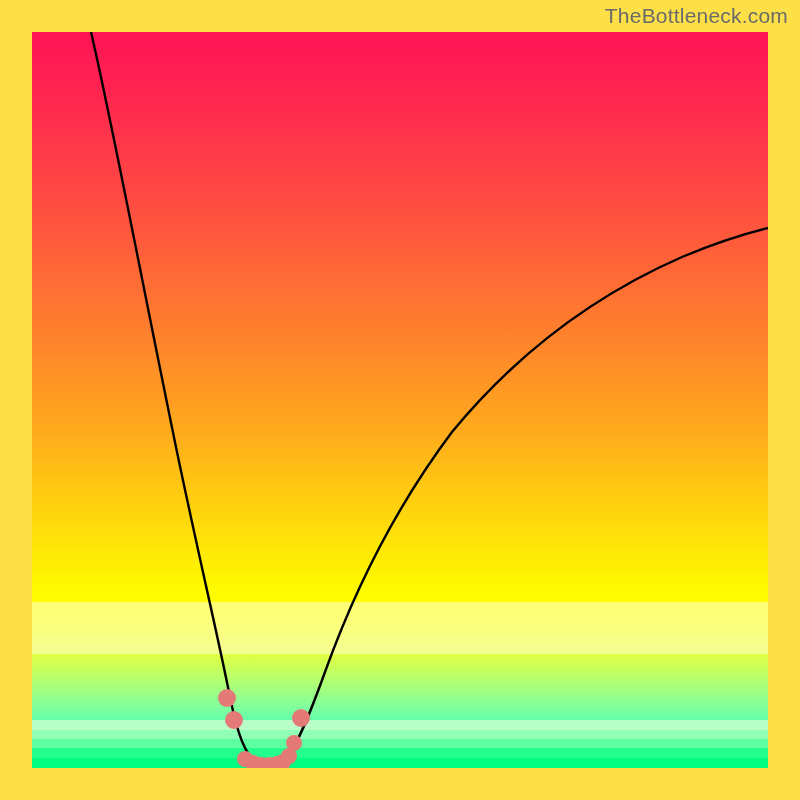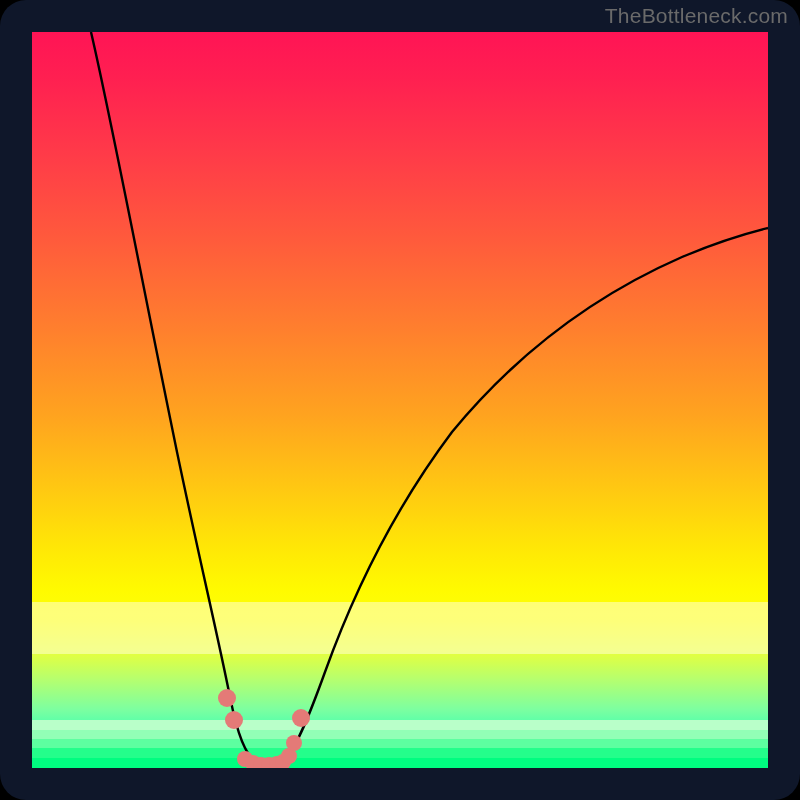--- a/index.html
+++ b/index.html
@@ -10,22 +10,21 @@
     background: #000;
     font-family: Arial, Helvetica, sans-serif;
     overflow: hidden;
   }
   .frame {
     position: absolute;
     left: 0;
     top: 0;
     width: 800px;
     height: 800px;
-    background: #0f172a;
-    border-radius: 26px;
+    background: #fde047;
   }
   .watermark {
     position: absolute;
     top: 4px;
     right: 12px;
     color: #6a6a6a;
     font-size: 21px;
     font-weight: 400;
     letter-spacing: 0.2px;
     z-index: 20;

